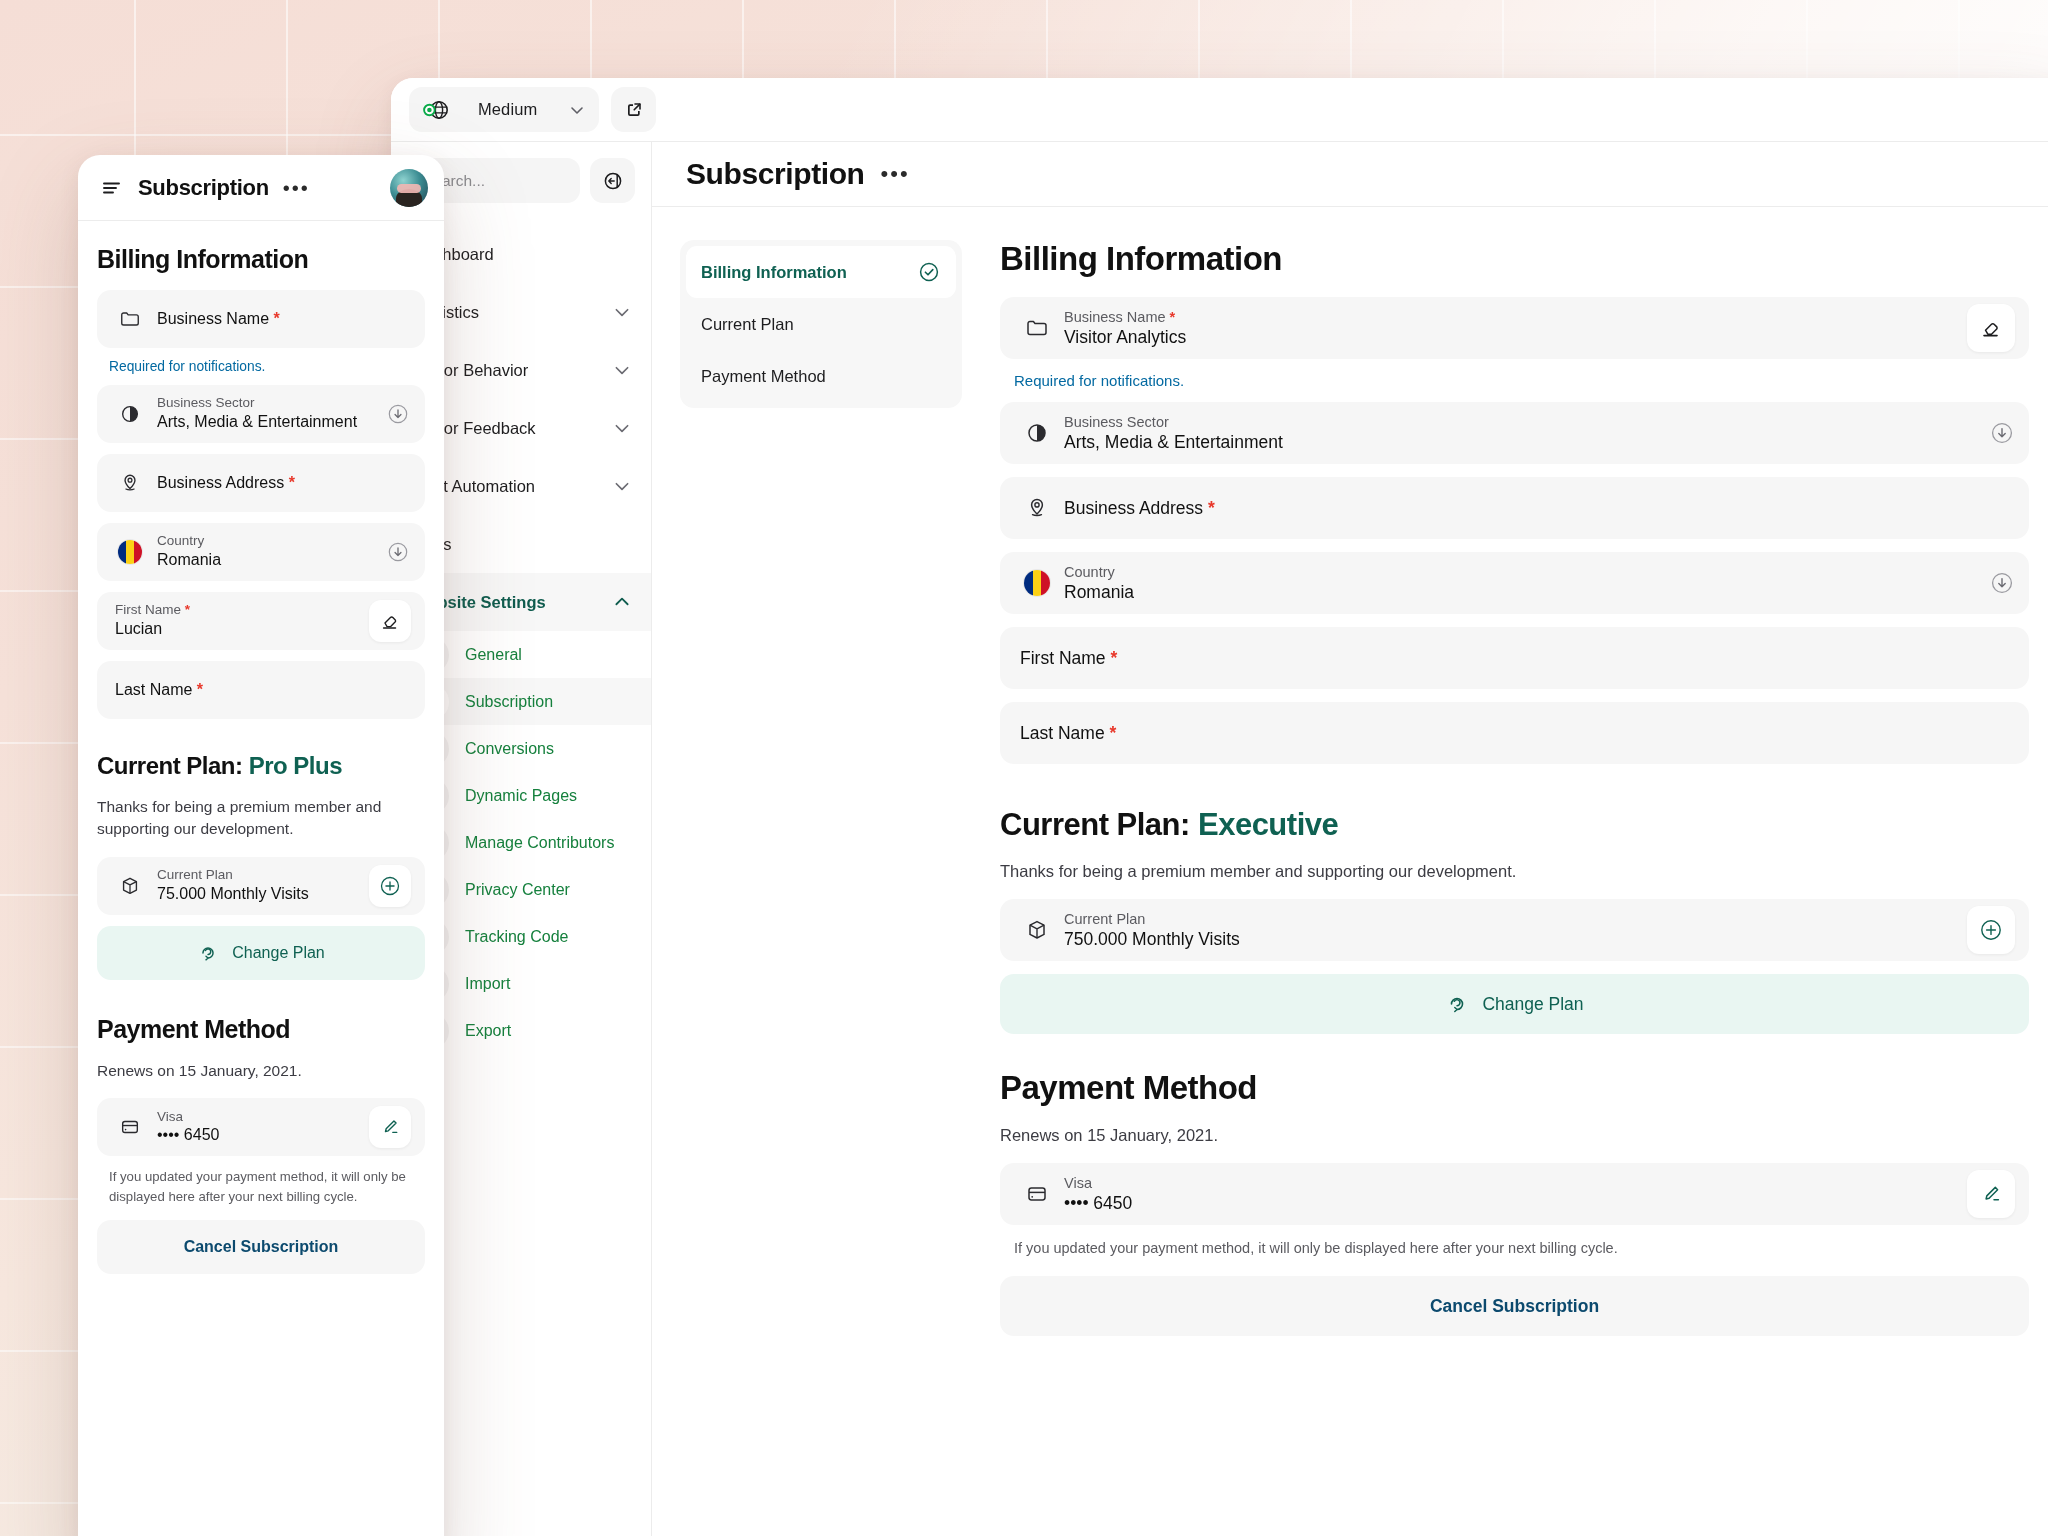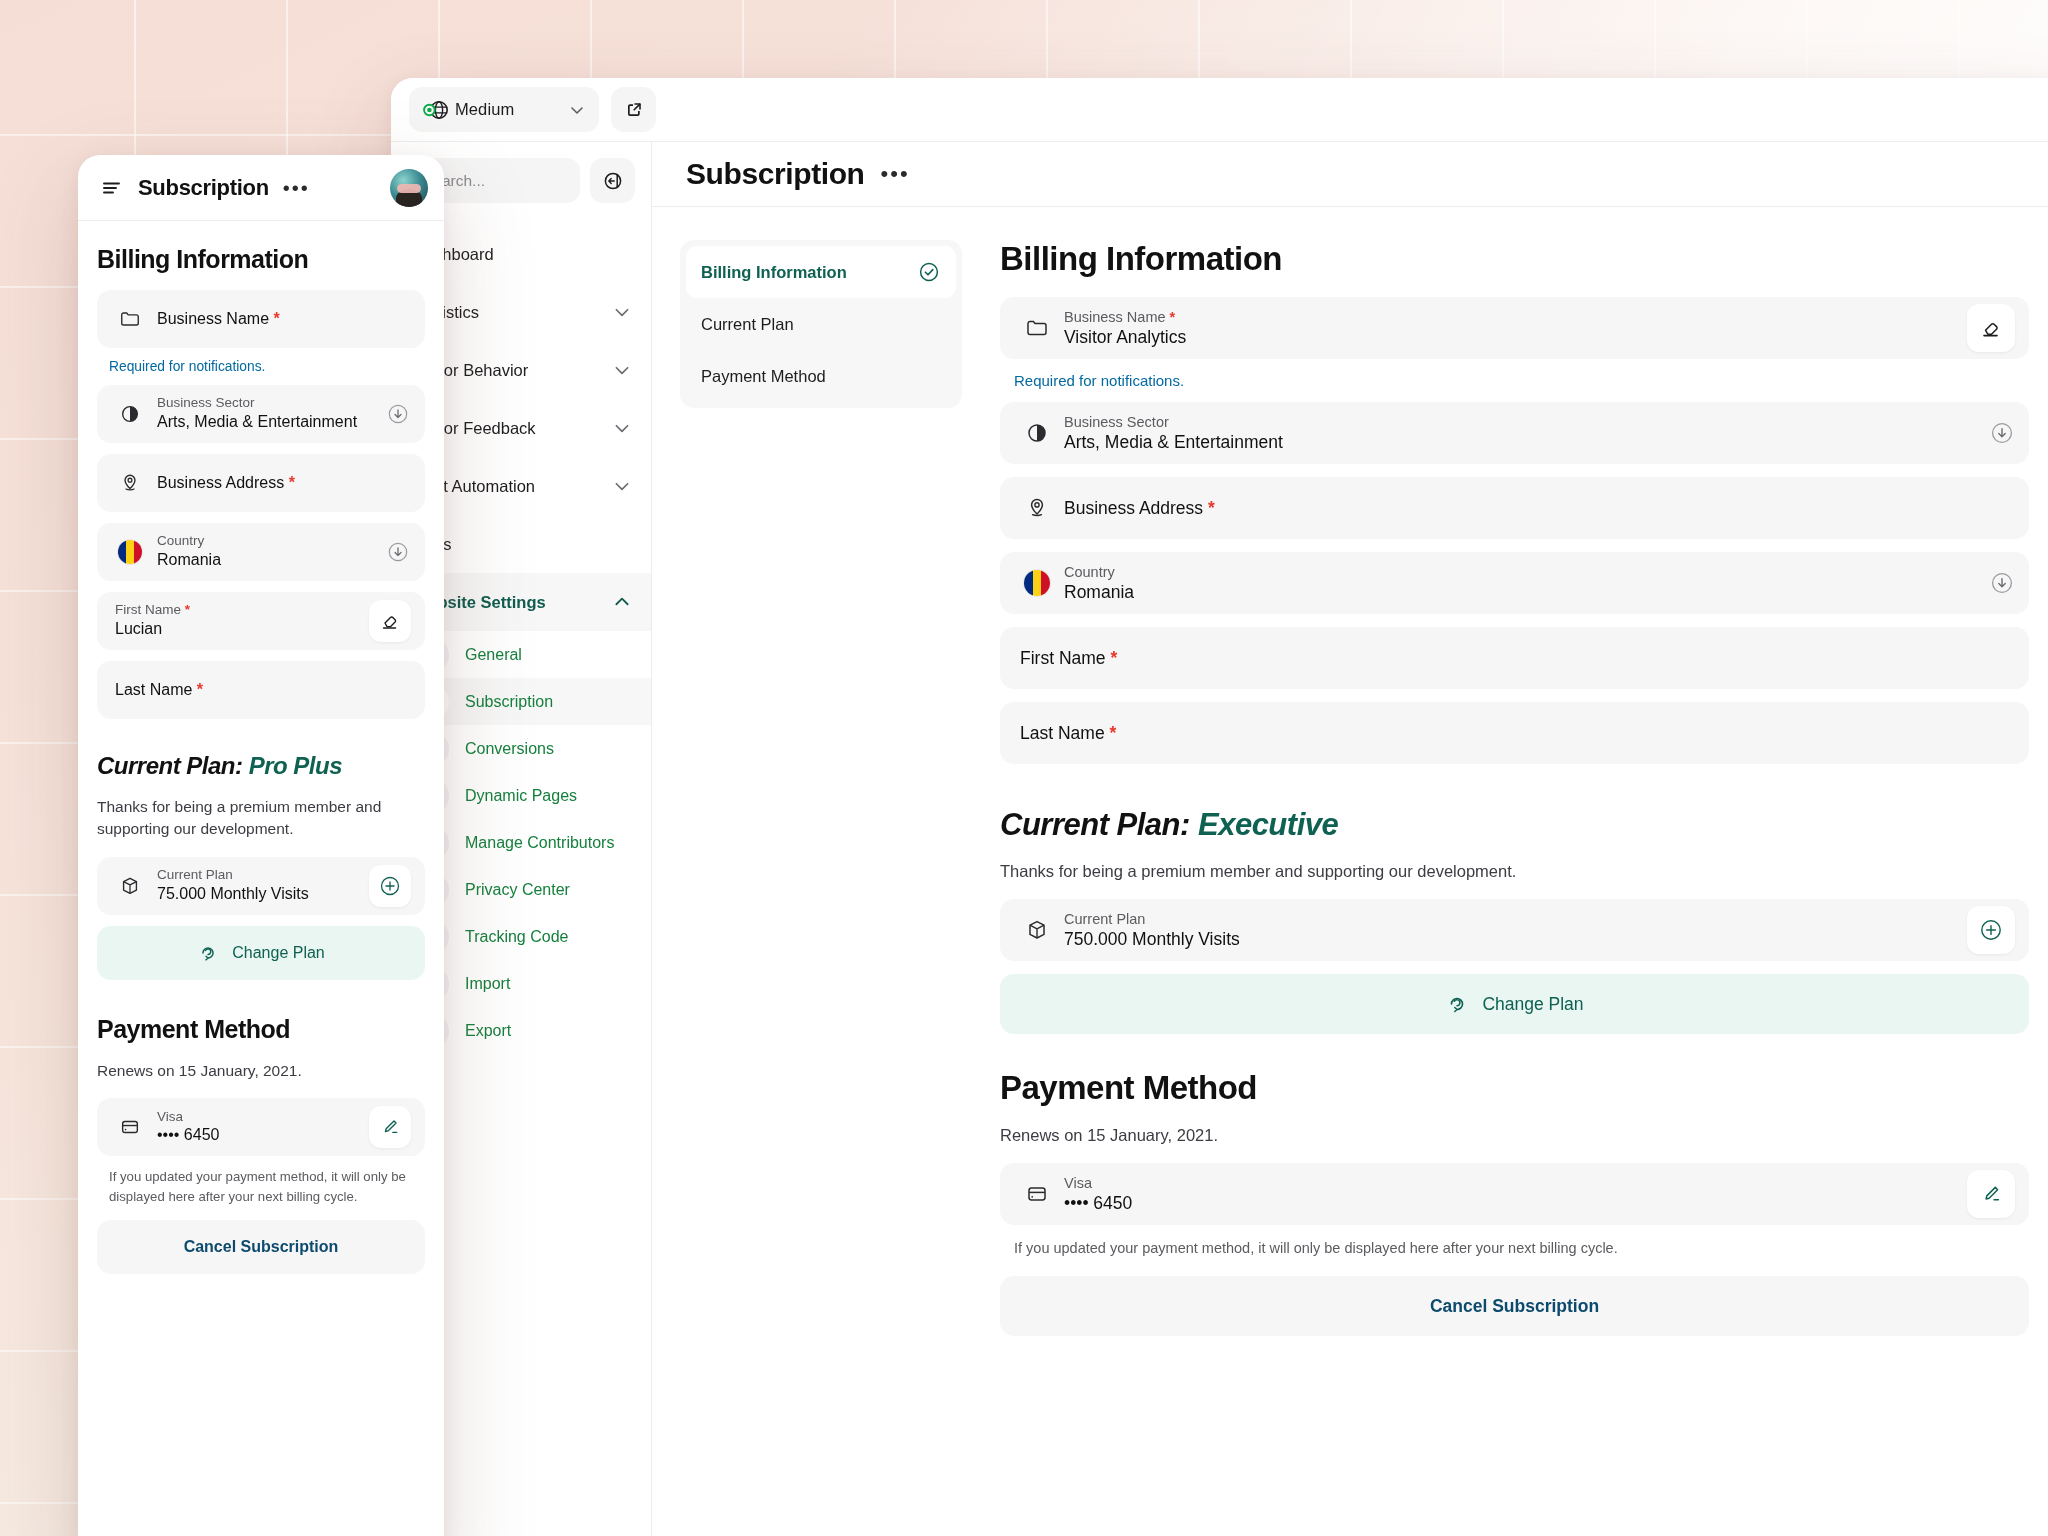--- a/index.html
+++ b/index.html
@@ -38,21 +38,21 @@
     left: 391px; top: 78px; width: 1680px; height: 1480px;
     border-radius: 22px 22px 0 0;
     box-shadow: 0 30px 80px rgba(120, 80, 70, 0.18), 0 4px 16px rgba(120,80,70,0.08);
     overflow: hidden;
   }
   #browser-bar {
     height: 63px; display: flex; align-items: center; gap: 12px;
     padding: 0 20px 0 18px; background: #ffffff;
   }
   .site-select {
-    display: flex; align-items: center; gap: 6px;
+    display: flex; align-items: center; gap: 29px;
     background: #f5f5f5; border-radius: 13px;
     height: 45px; width: 190px; padding: 0 14px;
   }
   .globe-ic { flex: 0 0 auto; }
   .site-name { font-size: 16.5px; color: #1d1d1f; letter-spacing: .1px; }
   .chev { margin-left: auto; }
   .square-btn {
     width: 45px; height: 45px; border-radius: 13px; background: #f5f5f5;
     display: flex; align-items: center; justify-content: center; flex: 0 0 auto;
   }
@@ -112,21 +112,21 @@
   .secnav-item.active { background: #fff; color: #0f6152; font-weight: bold; }
   .secnav-item .chk { margin-left: auto; }
 
   #form-col { flex: 1; padding: 0 42px 0 8px; min-width: 0; }
 
   
   h2.sec {
     font-size: 33px; font-weight: bold; color: #111; letter-spacing: -.5px;
     margin-bottom: 19px;
   }
-  h2.plan { font-size: 31px; font-style: italic; }
+  h2.plan { font-size: 31px; }
   h2.plan .accent { color: #0f6152; }
   .sec-sub { font-size: 16.5px; color: #3c3c43; margin-bottom: 18px; }
   .helper { font-size: 15px; color: #0369a1; margin: 10px 0 13px 14px; }
   .field {
     position: relative; background: #f6f6f6; border-radius: 14px;
     min-height: 62px; display: flex; align-items: center;
     padding: 0 64px 0 20px; margin-bottom: 13px;
   }
   .field .f-ic { flex: 0 0 34px; display: flex; align-items: center; justify-content: center; margin-right: 10px; }
   .f-texts { display: flex; flex-direction: column; justify-content: center; min-width: 0; }

